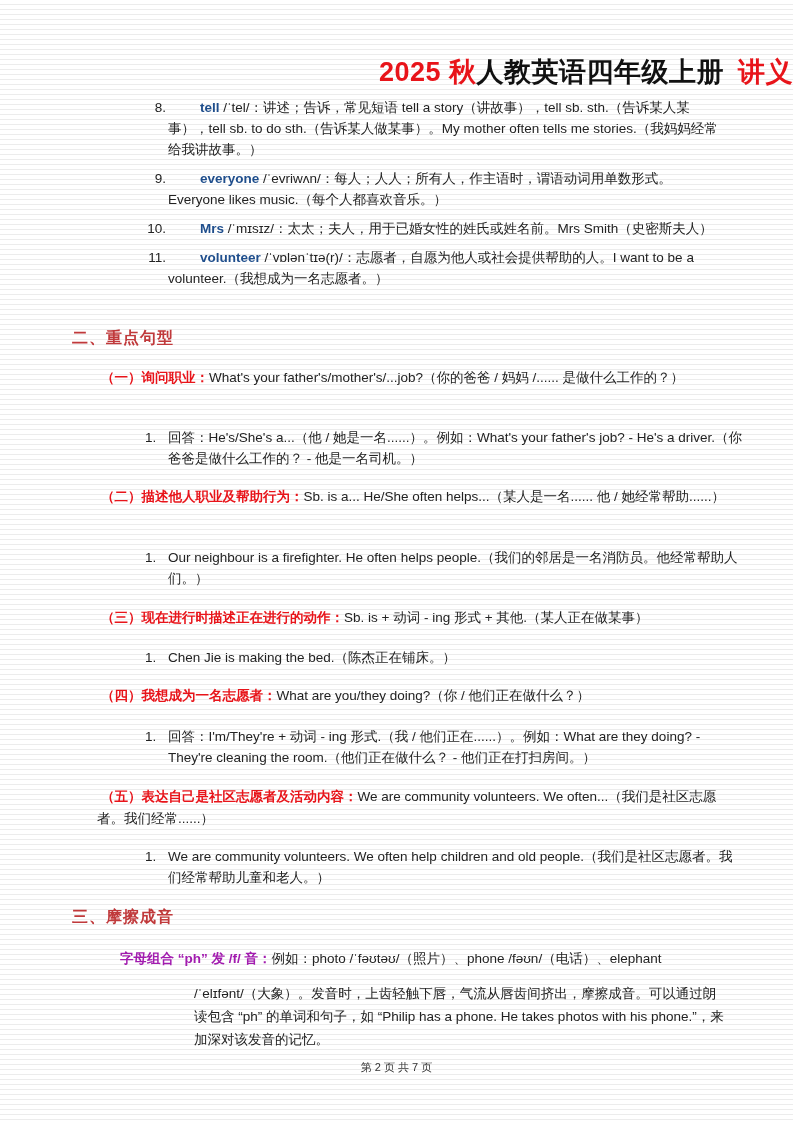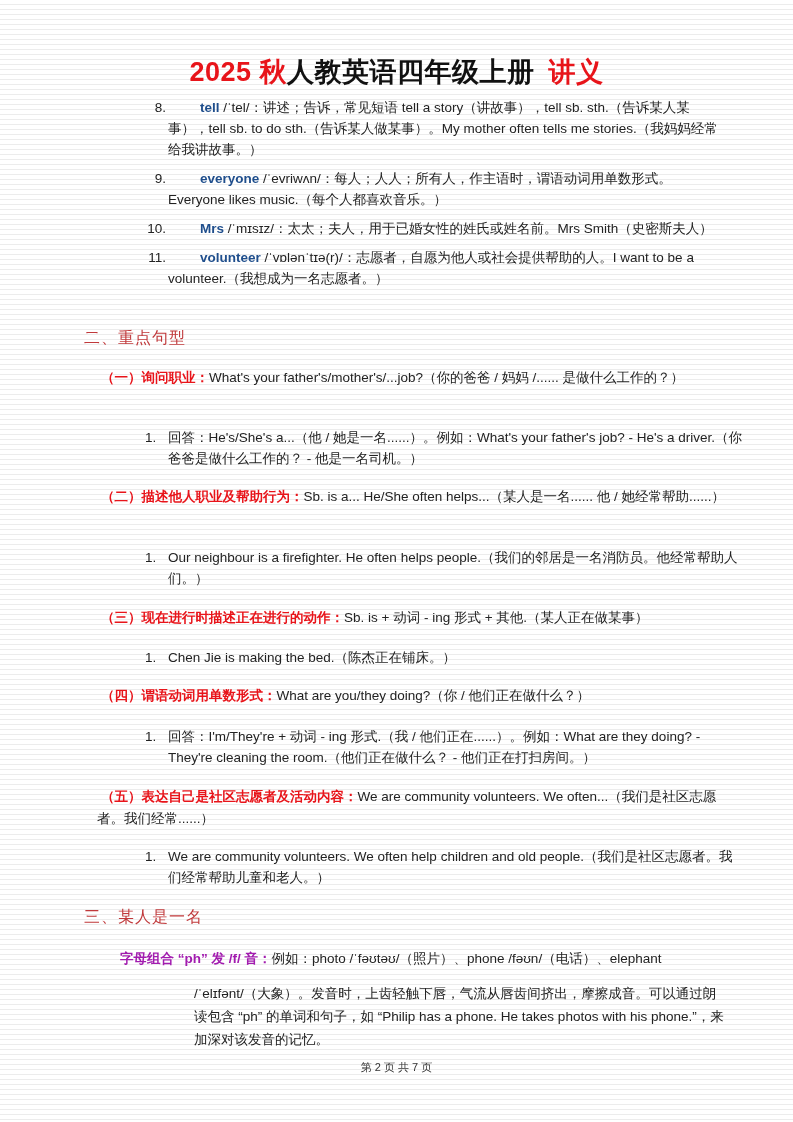--- a/index.html
+++ b/index.html
@@ -5,31 +5,31 @@
   html, body { margin: 0; padding: 0; }
   body {
     width: 793px; height: 1122px; position: relative; overflow: hidden;
     background-color: #ffffff;
     background-image: repeating-linear-gradient(to bottom, #ffffff 0px, #ffffff 4px, #ececec 4px, #ececec 5px);
     font-family: "Liberation Sans", "DejaVu Sans", sans-serif;
     color: #222;
     font-size: 13.5px;
   }
   .title {
-    position: absolute; top: 54px; left: 0; width: 793px; text-align: center;
+    position: absolute; top: 54px; left: 0; width: 793px; text-align: right;
     font-size: 27px; font-weight: bold; letter-spacing: 0.5px; color: #111;
   }
   .title .red { color: #e8141a; }
   .title .sp { display: inline-block; width: 14px; }
   .vocab-list { position: absolute; left: 140px; top: 97px; width: 580px; }
   .vi { position: relative; padding-left: 28px; line-height: 21px; margin-bottom: 8px; }
   .vi .num { position: absolute; left: 0; top: 0; width: 26px; text-align: right; padding-right: 2px; }
   .word { color: #1f4e8c; font-weight: bold; margin-left: 32px; }
   .h2 {
-    position: absolute; left: 84px; font-size: 16px; font-weight: normal; color: #c0393b;
+    position: absolute; left: 72px; font-size: 16px; font-weight: bold; color: #c0393b;
     letter-spacing: 1px;
     text-align: center;
   }
   .sub { position: absolute; left: 97px; width: 630px; line-height: 22px; text-indent: 4px; }
   .sub .lab { color: #e8141a; font-weight: bold; }
   .ex { position: absolute; left: 145px; width: 575px; padding-left: 23px; line-height: 21px; }
   .ex .num { position: absolute; left: 0; top: 0; }
   .phon { position: absolute; left: 120px; top: 947px; width: 605px; line-height: 23px; }
   .phon .lab { color: #a21caf; font-weight: bold; margin-top: 28px; }
   .phon .body { display: block; padding-left: 74px; margin-top: -23px; }
@@ -84,35 +84,35 @@
 
 <div class="sub" style="top:607px">
   <span class="lab">（三）现在进行时描述正在进行的动作：</span><span>Sb. is + 动词 - ing 形式 + 其他.（某人正在做某事）</span>
 </div>
 <div class="ex" style="top:647px">
   <span class="num">1.</span>
   <span>Chen Jie is making the bed.（陈杰正在铺床。）</span>
 </div>
 
 <div class="sub" style="top:685px">
-  <span class="lab">（四）谓语动词用单数形式：</span><span>What are you/they doing?（你 / 他们正在做什么？）</span>
+  <span class="lab">（四）我想成为一名志愿者：</span><span>What are you/they doing?（你 / 他们正在做什么？）</span>
 </div>
 <div class="ex" style="top:726px">
   <span class="num">1.</span>
   <span>回答：I'm/They're + 动词 - ing 形式.（我 / 他们正在......）。例如：What are they doing? - They're cleaning the room.（他们正在做什么？ - 他们正在打扫房间。）</span>
 </div>
 
 <div class="sub" style="top:786px">
   <span class="lab">（五）表达自己是社区志愿者及活动内容：</span><span>We are community volunteers. We often...（我们是社区志愿者。我们经常......）</span>
 </div>
 <div class="ex" style="top:846px">
   <span class="num">1.</span>
   <span>We are community volunteers. We often help children and old people.（我们是社区志愿者。我们经常帮助儿童和老人。）</span>
 </div>
 
-<div class="h2" style="top:907px">三、某人是一名</div>
+<div class="h2" style="top:907px">三、摩擦成音</div>
 
 <div class="phon">
   <span class="lab">字母组合 “ph” 发 /f/ 音：</span><span>例如：photo /ˈfəʊtəʊ/（照片）、phone /fəʊn/（电话）、elephant</span>
   <span class="body" style="margin-top:12px">/ˈelɪfənt/（大象）。发音时，上齿轻触下唇，气流从唇齿间挤出，摩擦成音。可以通过朗读包含 “ph” 的单词和句子，如 “Philip has a phone. He takes photos with his phone.”，来加深对该发音的记忆。</span>
 </div>
 
 <div class="footer">第 2 页 共 7 页</div>
 
 </body></html>

